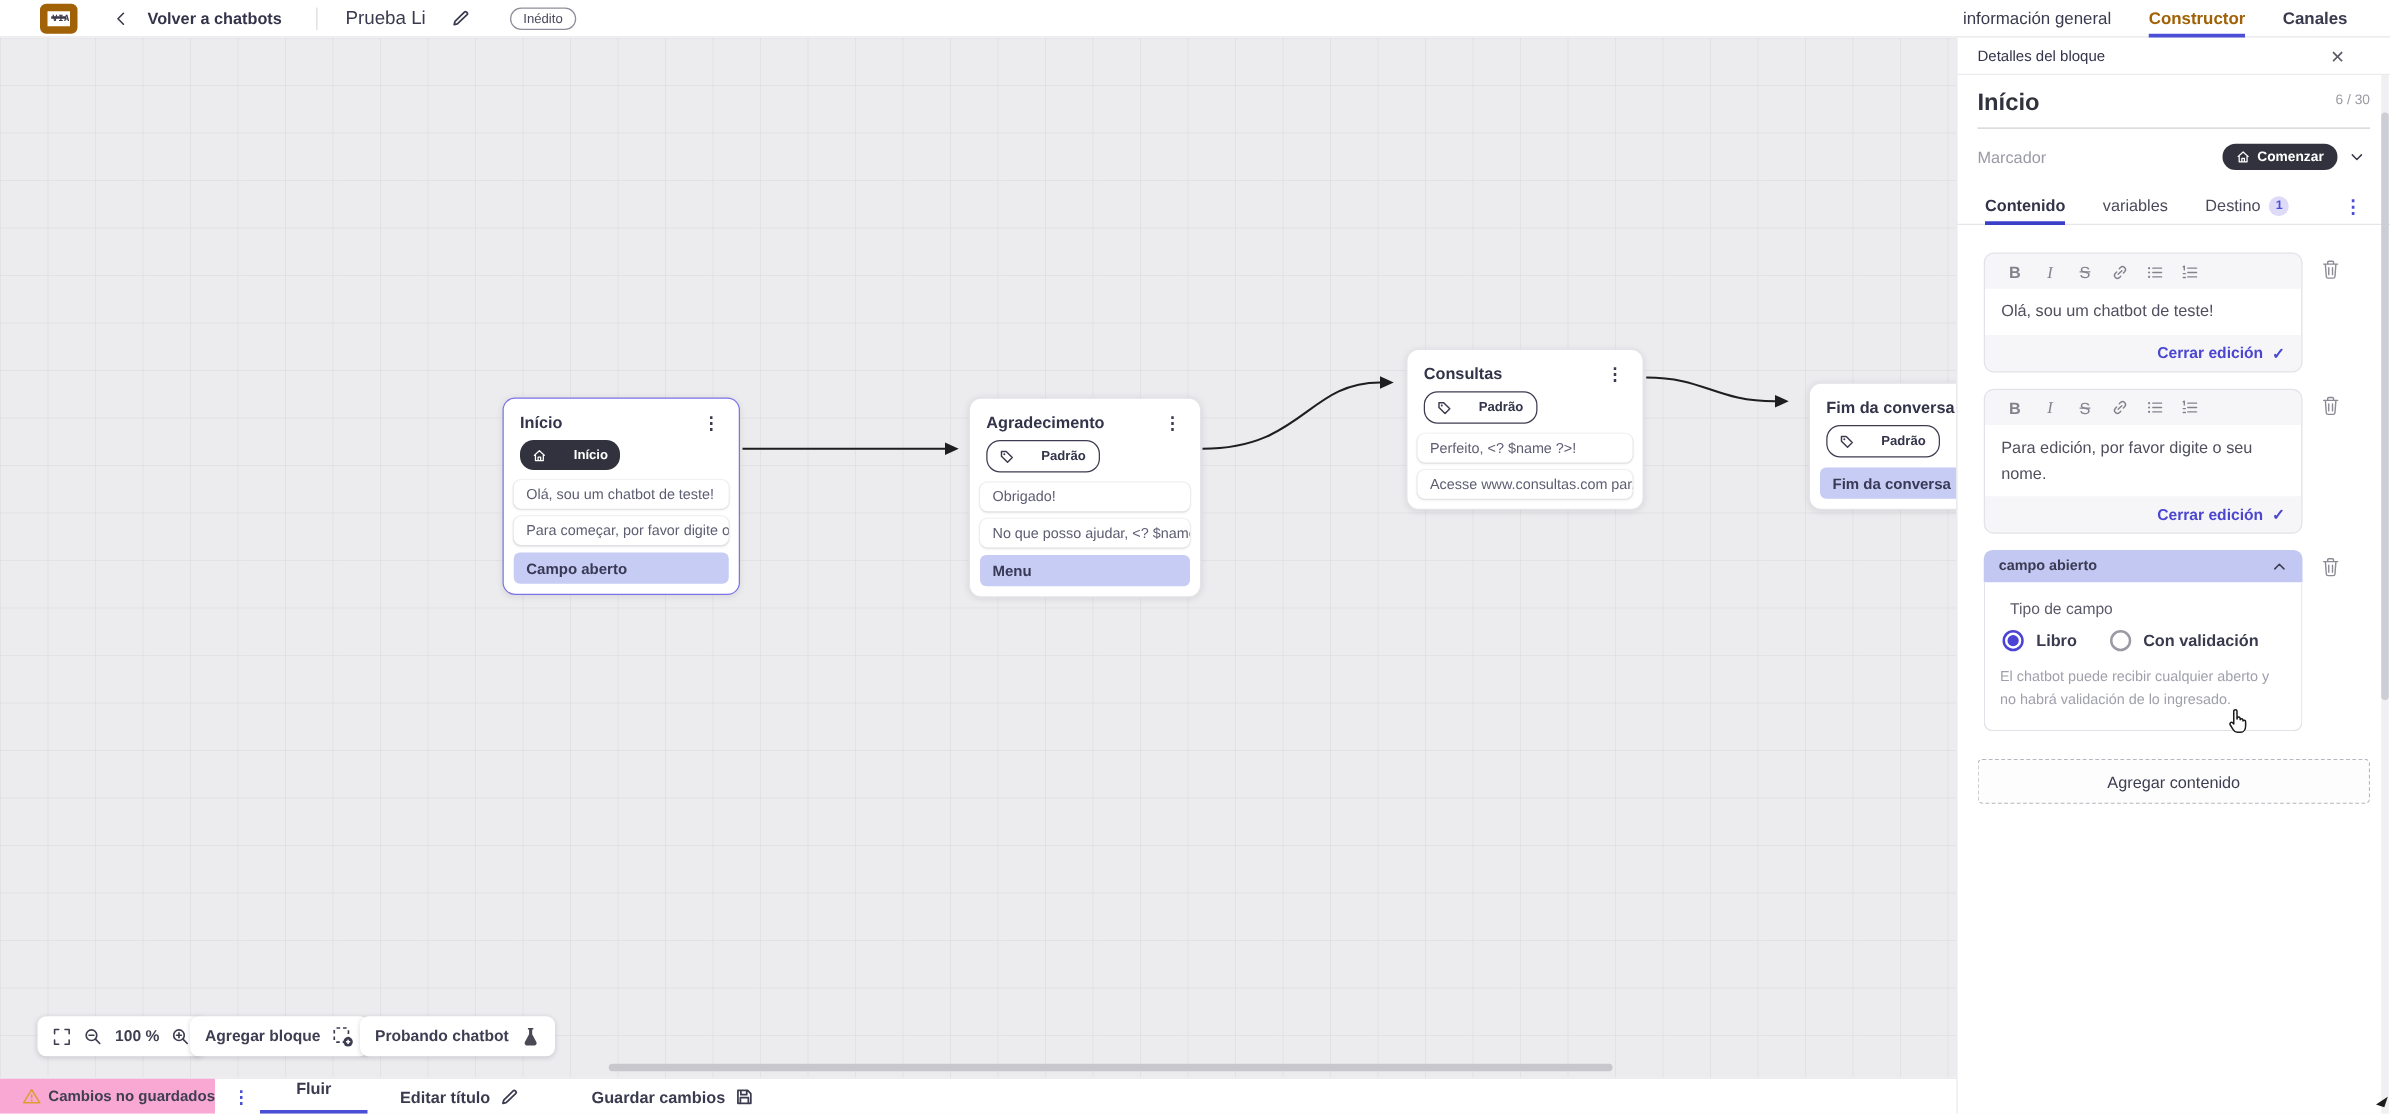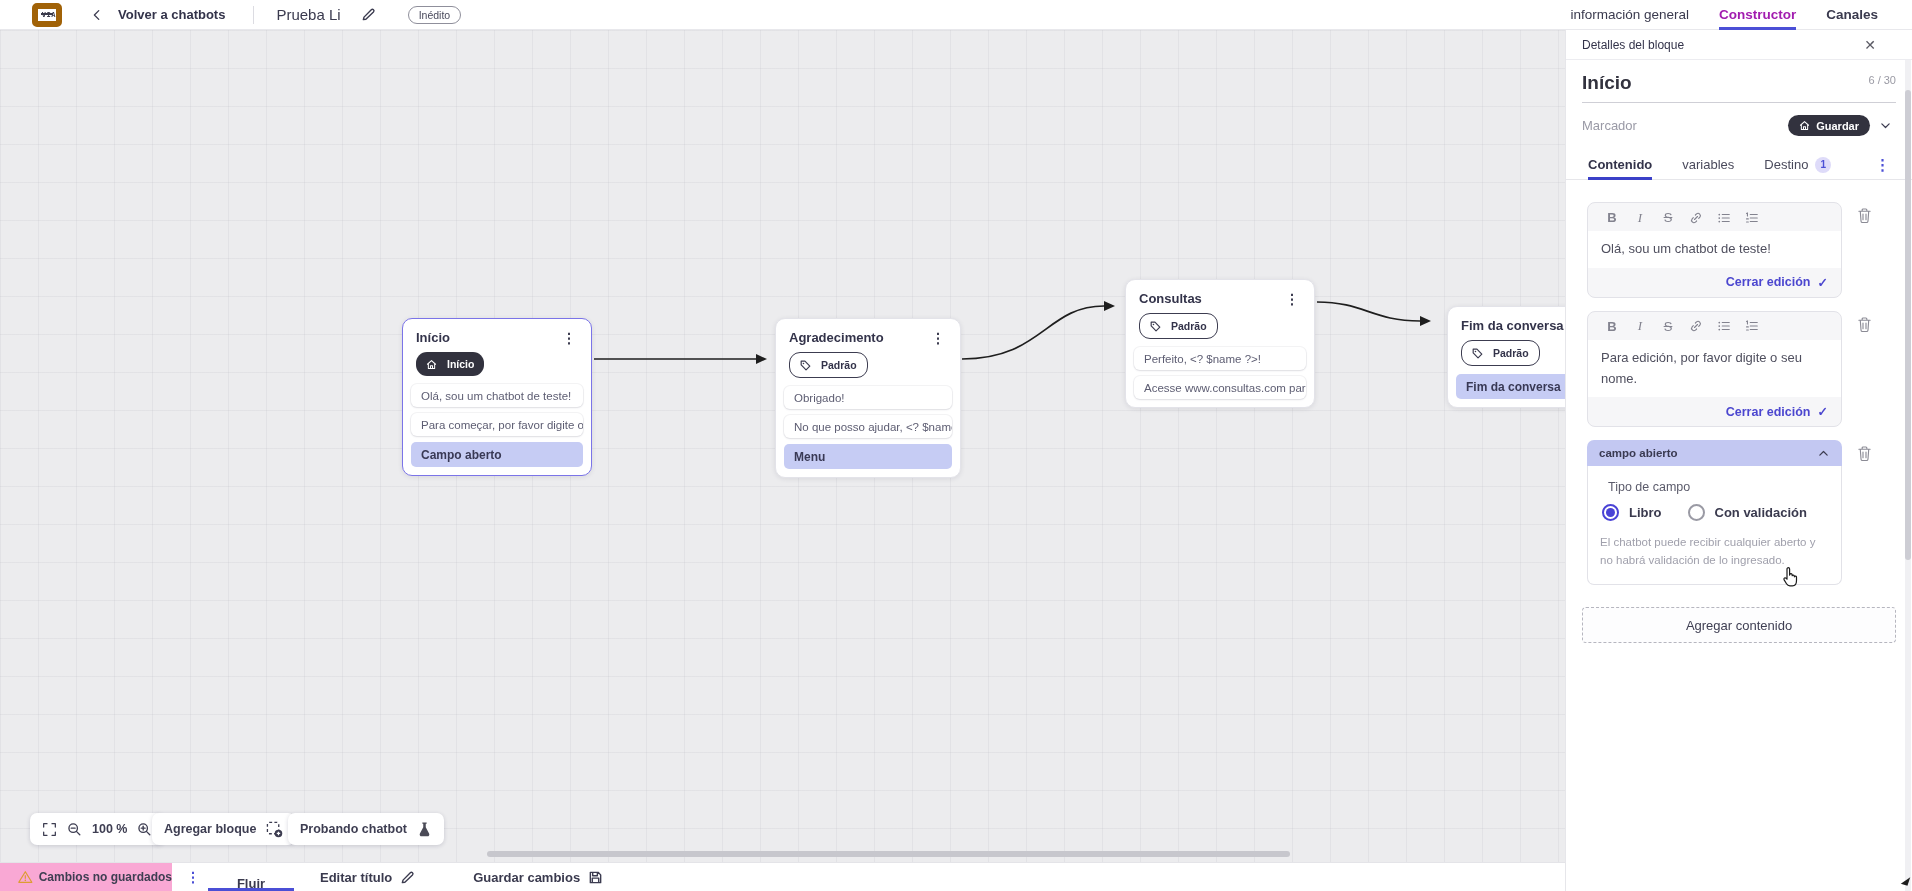--- a/index.html
+++ b/index.html
@@ -17,36 +17,36 @@
   .back-chevron { margin-left:28px; display:flex; align-items:center; }
   .back-label { margin-left:14px; font-size:13px; font-weight:700; color:#33334a; }
   .hdr-divider { width:1px; height:18px; background:#dcdce2; margin-left:28px; }
   .doc-title { margin-left:22px; font-size:15px; color:#3a3a4e; }
   .hdr-pencil { margin-left:20px; display:flex; align-items:center; }
   .status-pill { margin-left:32px; height:18px; padding:0 10px; border:1px solid #8f8f9b; border-radius:10px;
     font-size:10.5px; color:#4a4a5c; display:flex; align-items:center; }
   .hdr-tabs { margin-left:auto; margin-right:34px; display:flex; gap:30px; height:30px; align-items:center; }
   .hdr-tab { font-size:13.5px; color:#3a3a4e; height:30px; display:flex; align-items:center; border-bottom:3px solid transparent; padding-top:2px; }
   .hdr-tab.semibold { font-weight:700; }
-  .hdr-tab.active { color:#a21caf; font-weight:700; border-bottom-color:#4b4fd6; }
+  .hdr-tab.active { color:#a16207; font-weight:700; border-bottom-color:#4b4fd6; }
 
   
   #canvas { position:absolute; left:0; top:30px; width:1565px; height:832px; background:#ececee; overflow:hidden;
     background-image:linear-gradient(rgba(175,175,185,.16) 1px, transparent 1px),
                      linear-gradient(90deg, rgba(175,175,185,.16) 1px, transparent 1px);
     background-size:38px 38px; }
   #arrow-layer { position:absolute; inset:0; z-index:1; pointer-events:none; }
 
   .block { position:absolute; z-index:2; background:#fff; border:1px solid #e3e3e9; border-radius:10px;
     box-shadow:0 1px 5px rgba(40,40,70,.10); padding:9px 8px 8px; }
   .block.selected { border:1.5px solid #7b74e8; }
   .block-head { display:flex; justify-content:space-between; align-items:center; padding:2px 5px 0; }
   .block-title { font-size:13px; font-weight:700; color:#33334a; white-space:nowrap; }
   .kebab { color:#3c3c50; font-size:14px; font-weight:700; line-height:1; padding:0 2px; cursor:pointer; }
-  .bpill { display:inline-flex; align-items:center; gap:10px; height:21px; padding:12px 10px; border-radius:11px;
+  .bpill { display:inline-flex; align-items:center; gap:22px; height:21px; padding:12px 10px; border-radius:11px;
     font-size:10.5px; font-weight:700; margin:7px 0 2px 5px; }
   .bpill.dark { background:#32323e; color:#fff; }
   .bpill.outline { border:1.5px solid #3c3c50; color:#33334a; background:#fff; }
   .brow { margin-top:6px; height:23px; display:flex; align-items:center; padding:0 10px; border-radius:6px;
     background:#fff; box-shadow:0 0 0 1px rgba(60,60,90,.06), 0 1px 2px rgba(60,60,90,.12);
     font-size:11.5px; color:#5d5d72; white-space:nowrap; overflow:hidden; }
   .brow.hl { background:#c6ccf4; box-shadow:none; color:#393955; font-weight:700; font-size:12px; height:25px; border-radius:5px; }
 
   
   .float-card { position:absolute; z-index:5; height:32px; background:#fff; border-radius:7px;
@@ -54,21 +54,21 @@
   .tool-label { font-size:12.5px; font-weight:700; color:#3e3e52; white-space:nowrap; }
   .zoom-pct { font-size:12.5px; font-weight:700; color:#3e3e52; }
   .hscroll { position:absolute; z-index:6; left:487px; top:821px; width:803px; height:6px; border-radius:3px; background:#c7c7cd; }
 
   
   #status-bar { position:absolute; left:0; top:862px; width:1565px; height:29px; background:#fff;
     border-top:1px solid #e4e4e8; display:flex; align-items:stretch; z-index:30; }
   .warn-chip { width:172px; background:#f9a8d4; display:flex; align-items:center; gap:6px; padding-left:18px; }
   .warn-chip span { font-size:12px; font-weight:700; color:#3e3e52; white-space:nowrap; }
   .sb-kebab { color:#4b4fd6; font-size:14px; font-weight:700; display:flex; align-items:center; margin-left:14px; cursor:pointer; }
-  .sb-tab { position:relative; width:86px; display:flex; align-items:flex-end; justify-content:center;
+  .sb-tab { position:relative; width:86px; display:flex; align-items:flex-start; justify-content:center;
     font-size:13px; font-weight:700; color:#3a3a4e; margin-left:8px; cursor:pointer; }
   .sb-tab .underline { position:absolute; left:0; right:0; bottom:0; height:3px; background:#4b4fd6; }
   .sb-action { display:flex; align-items:center; gap:8px; font-size:13px; font-weight:700; color:#3a3a4e; cursor:pointer; }
   .sb-action.edit { margin-left:26px; }
   .sb-action.save { margin-left:58px; }
 
   
   #panel { position:absolute; left:1565px; top:30px; width:347px; height:861px; background:#fff;
     border-left:1px solid #e6e6ea; z-index:20; }
   .panel-hdr { height:30px; border-bottom:1px solid #ececf0; display:flex; align-items:center;
@@ -344,21 +344,21 @@
       <span class="pcounter">6 / 30</span>
     </div>
 
     <div class="marcador-row">
       <span class="marcador-label">Marcador</span>
       <span class="marcador-right">
         <span class="mpill">
           <svg width="11" height="11" viewBox="0 0 14 14">
               <path d="M1.5 7 L7 2 L12.5 7 M3 6.2 V12 H11 V6.2 M5.7 12 V8.6 H8.3 V12" stroke="#fff" fill="none" stroke-width="1.3" stroke-linejoin="round"></path>
             </svg>
-          <span>Guardar</span>
+          <span>Comenzar</span>
         </span>
         <svg width="13" height="13" viewBox="0 0 16 16">
             <polyline class="st" points="3.5 6 8 10.5 12.5 6"></polyline>
           </svg>
       </span>
     </div>
 
     <div class="ptabs">
       <span class="ptab active">Contenido</span>
       <span class="ptab">variables</span>

